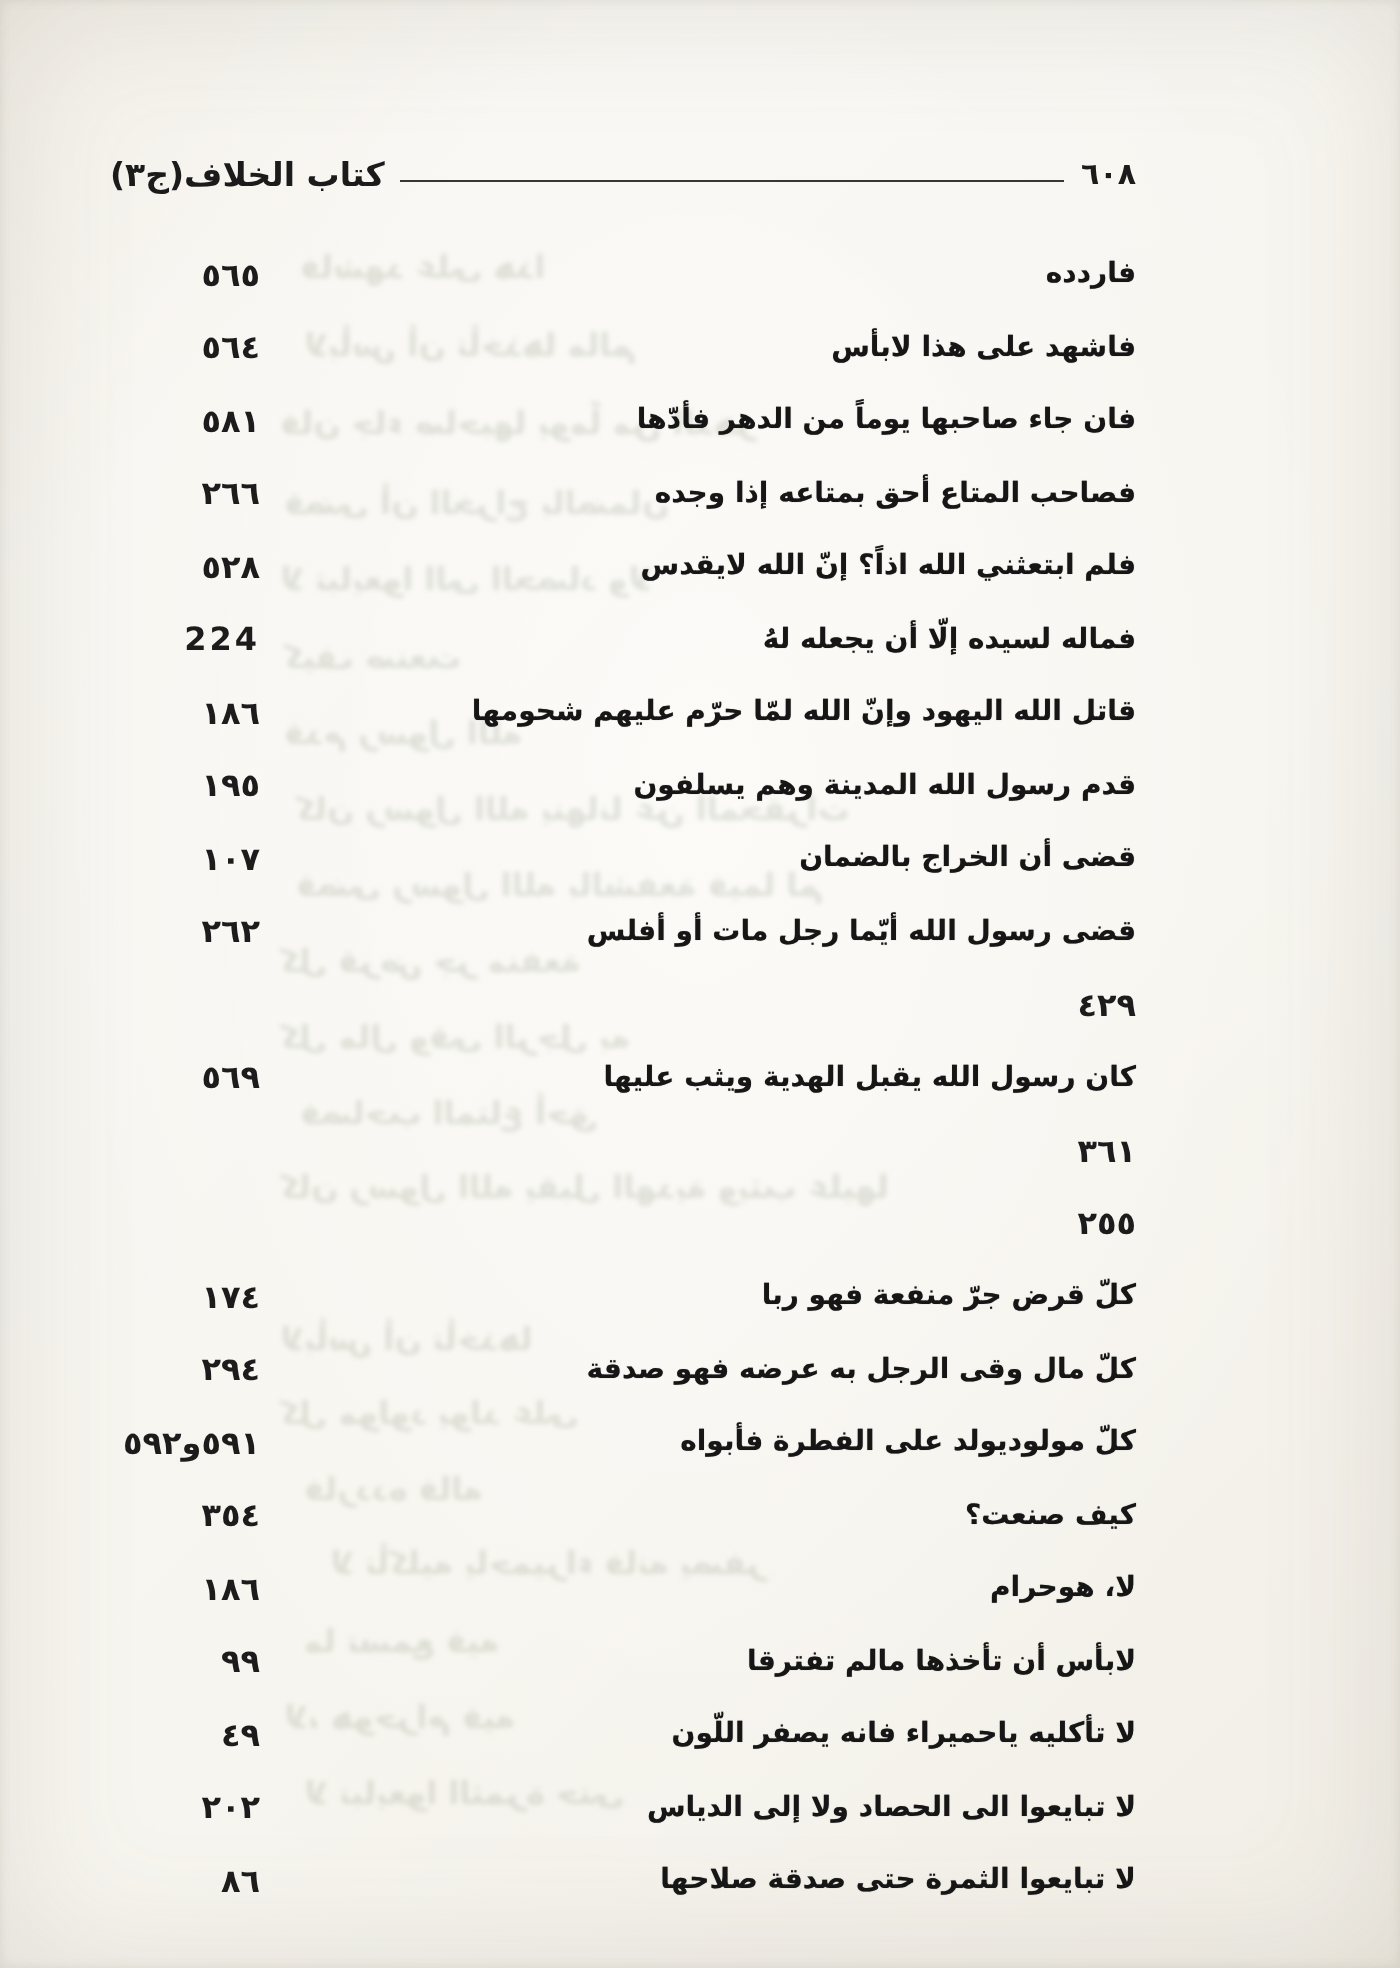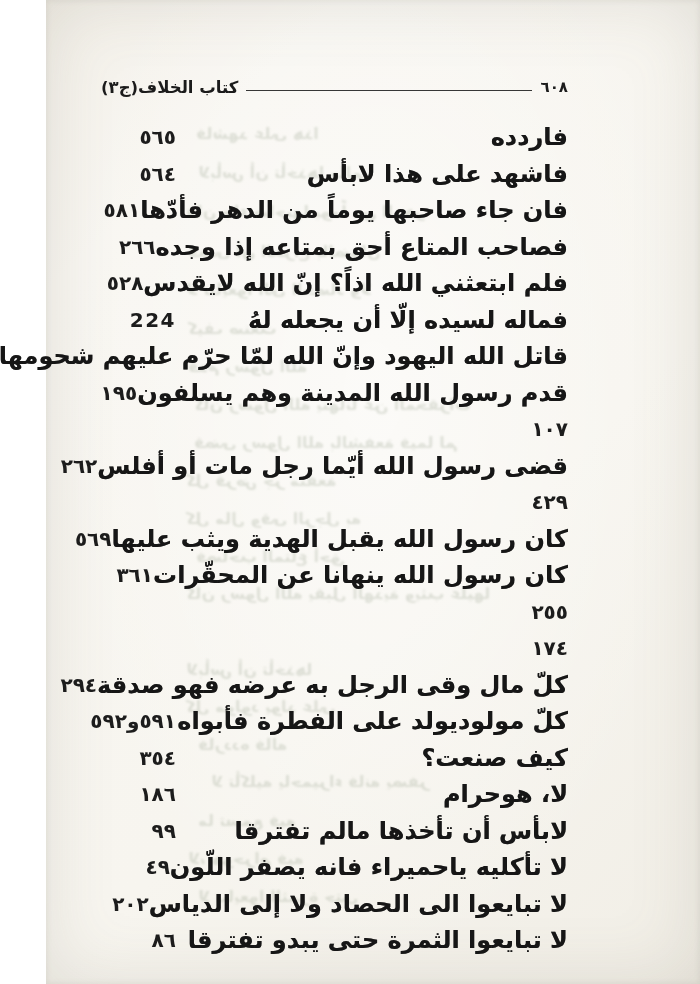--- a/index.html
+++ b/index.html
@@ -8,21 +8,20 @@
     font-family: "DejaVu Sans", sans-serif;
     position: relative;
     overflow: hidden;
   }
   .page {
     position: absolute; inset: 0;
     background:
       radial-gradient(ellipse at 50% 40%, rgba(255,255,255,0.55), rgba(0,0,0,0) 70%),
       linear-gradient(135deg, #f3f0e9 0%, #f8f6f1 18%, #f7f5ef 60%, #f1eee6 100%);
     box-shadow: inset 0 0 70px rgba(115,105,88,0.16), inset 0 0 6px rgba(100,95,80,0.12);
-    margin-left: 46px;
   }
   
   .header {
     position: absolute; top: 70px; left: 55px; right: 132px;
     height: 34px;
     display: flex; align-items: center;
     direction: ltr;
     color: #1b1b1b;
   }
   .book-title {
@@ -47,27 +46,27 @@
     position: absolute; top: 119px; left: 88px; right: 132px;
     direction: rtl;
   }
   .row {
     height: 36.5px;
     display: flex;
     justify-content: space-between;
     align-items: center;
   }
   .entry {
-    font-size: 24px; font-weight: 600;
+    font-size: 14px; font-weight: 600;
     color: #161616;
     white-space: nowrap;
     text-shadow: 0 0 .4px rgba(20,20,20,.55);
   }
   .num {
-    font-size: 20px; font-weight: 700;
+    font-size: 16px; font-weight: 700;
     color: #1c1c1c;
     width: 42px;
     direction: rtl; white-space: nowrap;
     letter-spacing: 1.5px;
     flex: 0 0 auto;
   }
   
   .ghosts { position: absolute; inset: 0; pointer-events: none; }
   .ghost {
     position: absolute;
@@ -139,41 +138,42 @@
       </div>
       <div class="row">
         <span class="entry">قاتل الله اليهود وإنّ الله لمّا حرّم عليهم شحومها</span>
         <span class="num">١٨٦</span>
       </div>
       <div class="row">
         <span class="entry">قدم رسول الله المدينة وهم يسلفون</span>
         <span class="num">١٩٥</span>
       </div>
       <div class="row">
+        <span class="entry">قضى أن الخراج بالضمان</span>
         <span class="num">١٠٧</span>
       </div>
       <div class="row">
         <span class="entry">قضى رسول الله أيّما رجل مات أو أفلس</span>
         <span class="num">٢٦٢</span>
       </div>
       <div class="row">
         <span class="num">٤٢٩</span>
       </div>
       <div class="row">
         <span class="entry">كان رسول الله يقبل الهدية ويثب عليها</span>
         <span class="num">٥٦٩</span>
       </div>
       <div class="row">
-        <span class="entry">كان رسول الله ينهانا عن المحقّرات</span>
         <span class="num">٣٦١</span>
       </div>
       <div class="row">
         <span class="num">٢٥٥</span>
       </div>
       <div class="row">
+        <span class="entry">كلّ قرض جرّ منفعة فهو ربا</span>
         <span class="num">١٧٤</span>
       </div>
       <div class="row">
         <span class="entry">كلّ مال وقى الرجل به عرضه فهو صدقة</span>
         <span class="num">٢٩٤</span>
       </div>
       <div class="row">
         <span class="entry">كلّ مولوديولد على الفطرة فأبواه</span>
         <span class="num">٥٩١و٥٩٢</span>
       </div>
@@ -191,18 +191,18 @@
       </div>
       <div class="row">
         <span class="entry">لا تأكليه ياحميراء فانه يصفر اللّون</span>
         <span class="num">٤٩</span>
       </div>
       <div class="row">
         <span class="entry">لا تبايعوا الى الحصاد ولا إلى الدياس</span>
         <span class="num">٢٠٢</span>
       </div>
       <div class="row">
-        <span class="entry">لا تبايعوا الثمرة حتى يبدو تفترقا</span>
+        <span class="entry">لا تبايعوا الثمرة حتى صدقة صلاحها</span>
         <span class="num">٨٦</span>
       </div>
     </div>
 
 </div>
 
 </body></html>

